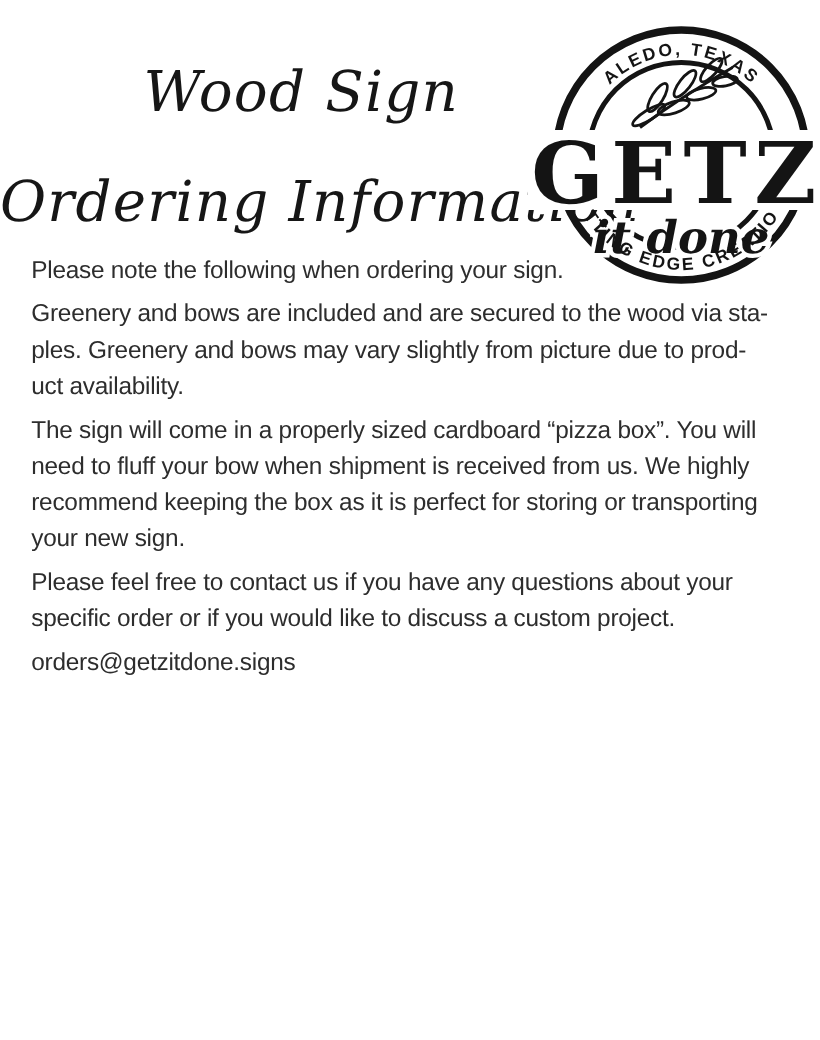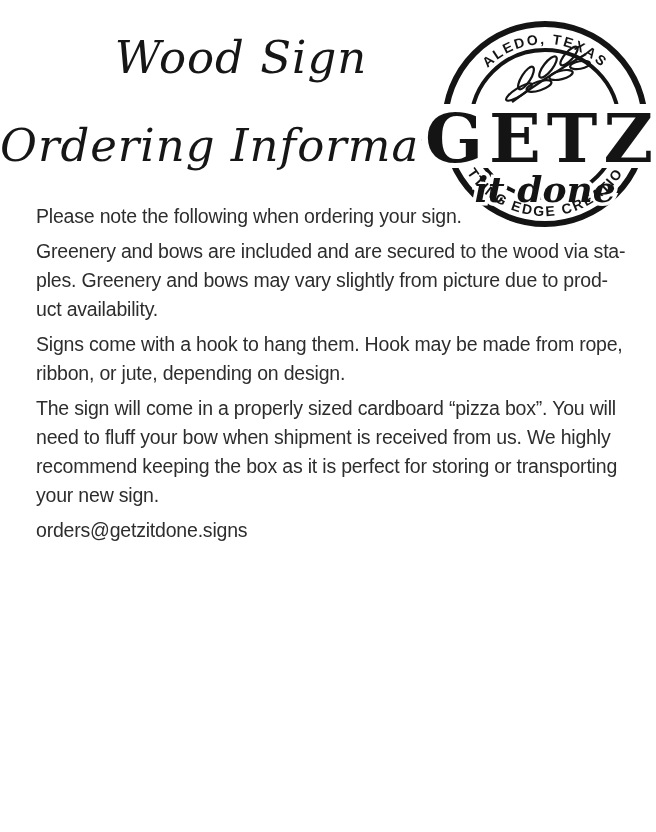--- a/index.html
+++ b/index.html
@@ -7,21 +7,21 @@
     width: 656px; height: 832px;
     background: #ffffff;
     font-family: "Liberation Sans", sans-serif;
     position: relative;
     overflow: hidden;
   }
   .page { position: absolute; inset: 0; }
 
   
   .title-block {
-    position: absolute; top: 14px; left: 0; width: 482px;
+    position: absolute; top: 30px; left: 0; width: 482px;
     text-align: center;
     font-family: "DejaVu Serif", serif;
     font-style: italic;
     color: #161616;
   }
   .title-line {
     font-size: 45px;
     line-height: 88px;
     letter-spacing: 1px;
     white-space: nowrap;
@@ -52,21 +52,21 @@
     fill: #141414;
     stroke: #ffffff;
     stroke-width: 7px;
     paint-order: stroke fill;
   }
   .leaf { fill: none; stroke: #141414; stroke-width: 2.4; }
   .leaf-solid { fill: none; stroke: #141414; stroke-width: 2.2; }
 
   
   .content {
-    position: absolute; top: 202px; left: 36px; right: 4px;
+    position: absolute; top: 202px; left: 25px; right: 4px;
     color: #2d2d2d;
   }
   .paragraph {
     font-size: 19.5px;
     line-height: 29px;
     letter-spacing: -0.2px;
     white-space: pre;
     margin: 0 0 6px 0;
   }
   .email-line {
@@ -120,22 +120,22 @@
     <text class="arc-text">
       <textPath href="#arc-bottom" startOffset="50%" text-anchor="middle">CUTTING EDGE CREATIONS</textPath>
     </text>
   </svg>
 
   <div class="content">
     <p class="paragraph">Please note the following when ordering your sign.</p>
     <p class="paragraph">Greenery and bows are included and are secured to the wood via sta-
 ples. Greenery and bows may vary slightly from picture due to prod-
 uct availability.</p>
-    <p class="paragraph">Signs come with a hook to hang them. Hook may be made from rope,
-ribbon, or jute, depending on design.</p>
     <p class="paragraph">The sign will come in a properly sized cardboard “pizza box”. You will
 need to fluff your bow when shipment is received from us. We highly
 recommend keeping the box as it is perfect for storing or transporting
 your new sign.</p>
+    <p class="paragraph">Please feel free to contact us if you have any questions about your
+specific order or if you would like to discuss a custom project.</p>
     <p class="email-line">orders@getzitdone.signs</p>
   </div>
 
 </div>
 
 </body></html>

